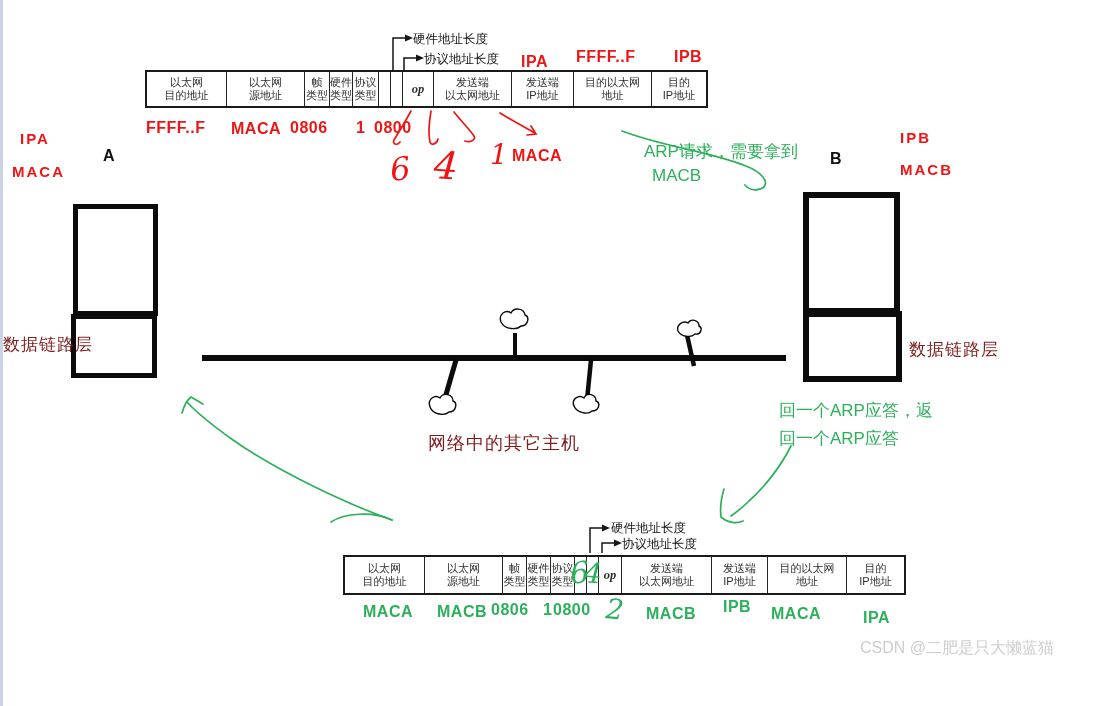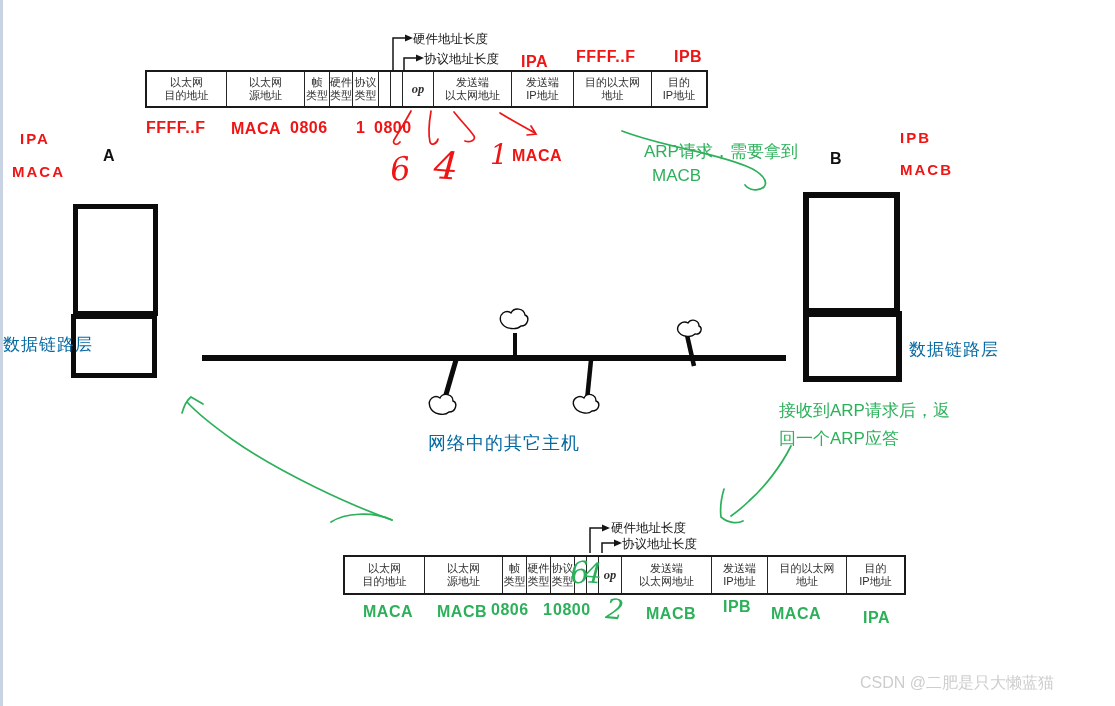--- a/index.html
+++ b/index.html
@@ -10,21 +10,21 @@
 
   
   .arp-table{display:flex;border:2px solid #1a1a1a;background:#fff;box-sizing:border-box;}
   .arp-table .cell{flex:0 0 auto;box-sizing:border-box;border-right:1.5px solid #262626;
       display:flex;align-items:center;justify-content:center;text-align:center;
       white-space:pre-line;font-size:11px;line-height:1.2;color:#2d2d2d;padding:1px 0;}
   .arp-table .cell:last-child{border-right:none;flex:1 1 auto;}
   .arp-table .cell.op{font-weight:bold;font-size:12.5px;font-family:"Liberation Serif",serif;font-style:italic;}
 
   .callout{font-size:12.5px;color:#151515;white-space:nowrap;}
-  .big-label{font-size:17px;color:#0369a1;white-space:nowrap;letter-spacing:1px;}
+  .big-label{font-size:17px;color:#7f1d1d;white-space:nowrap;letter-spacing:1px;}
   .host-label{font-size:16px;font-weight:bold;color:#111;}
   .rv{font-size:16px;font-weight:bold;color:#f01515;letter-spacing:0.5px;white-space:nowrap;}
   .gv{font-size:16px;font-weight:bold;color:#2cb05a;letter-spacing:0.5px;white-space:nowrap;}
   .side{font-size:15px;font-weight:bold;letter-spacing:2px;color:#f01515;white-space:nowrap;}
   .note{font-size:17px;color:#2cb05a;white-space:nowrap;}
   .hand{font-family:"DejaVu Serif",serif;font-style:italic;line-height:1;}
   .hand.red{color:#f01515;}
   .hand.green{color:#2cb05a;}
   .host-box{position:absolute;border:5px solid #0b0b0b;background:transparent;box-sizing:border-box;}
   .watermark{font-size:16px;color:#cdcdcd;white-space:nowrap;}
@@ -170,18 +170,18 @@
   <span class="abs side" style="left:900px;top:129px">IPB</span>
   <span class="abs side" style="left:900px;top:161px">MACB</span>
   <span class="abs host-label" style="left:103px;top:147px">A</span>
   <span class="abs host-label" style="left:830px;top:150px">B</span>
   <span class="abs big-label" style="left:3px;top:333px">数据链路层</span>
   <span class="abs big-label" style="left:909px;top:338px">数据链路层</span>
   <span class="abs big-label" style="left:428px;top:431px;font-size:18px">网络中的其它主机</span>
 
   <span class="abs note" style="left:644px;top:140px">ARP请求，需要拿到</span>
   <span class="abs note" style="left:652px;top:166px">MACB</span>
-  <span class="abs note" style="left:779px;top:399px">接收到ARP请求后，返</span>
+  <span class="abs note" style="left:779px;top:399px">回一个ARP应答，返</span>
   <span class="abs note" style="left:779px;top:427px">回一个ARP应答</span>
 
-  <span class="abs watermark" style="left:860px;top:673px">CSDN @二肥是只大懒蓝猫</span>
+  <span class="abs watermark" style="left:860px;top:638px">CSDN @二肥是只大懒蓝猫</span>
 
 </div>
 
 </body></html>

